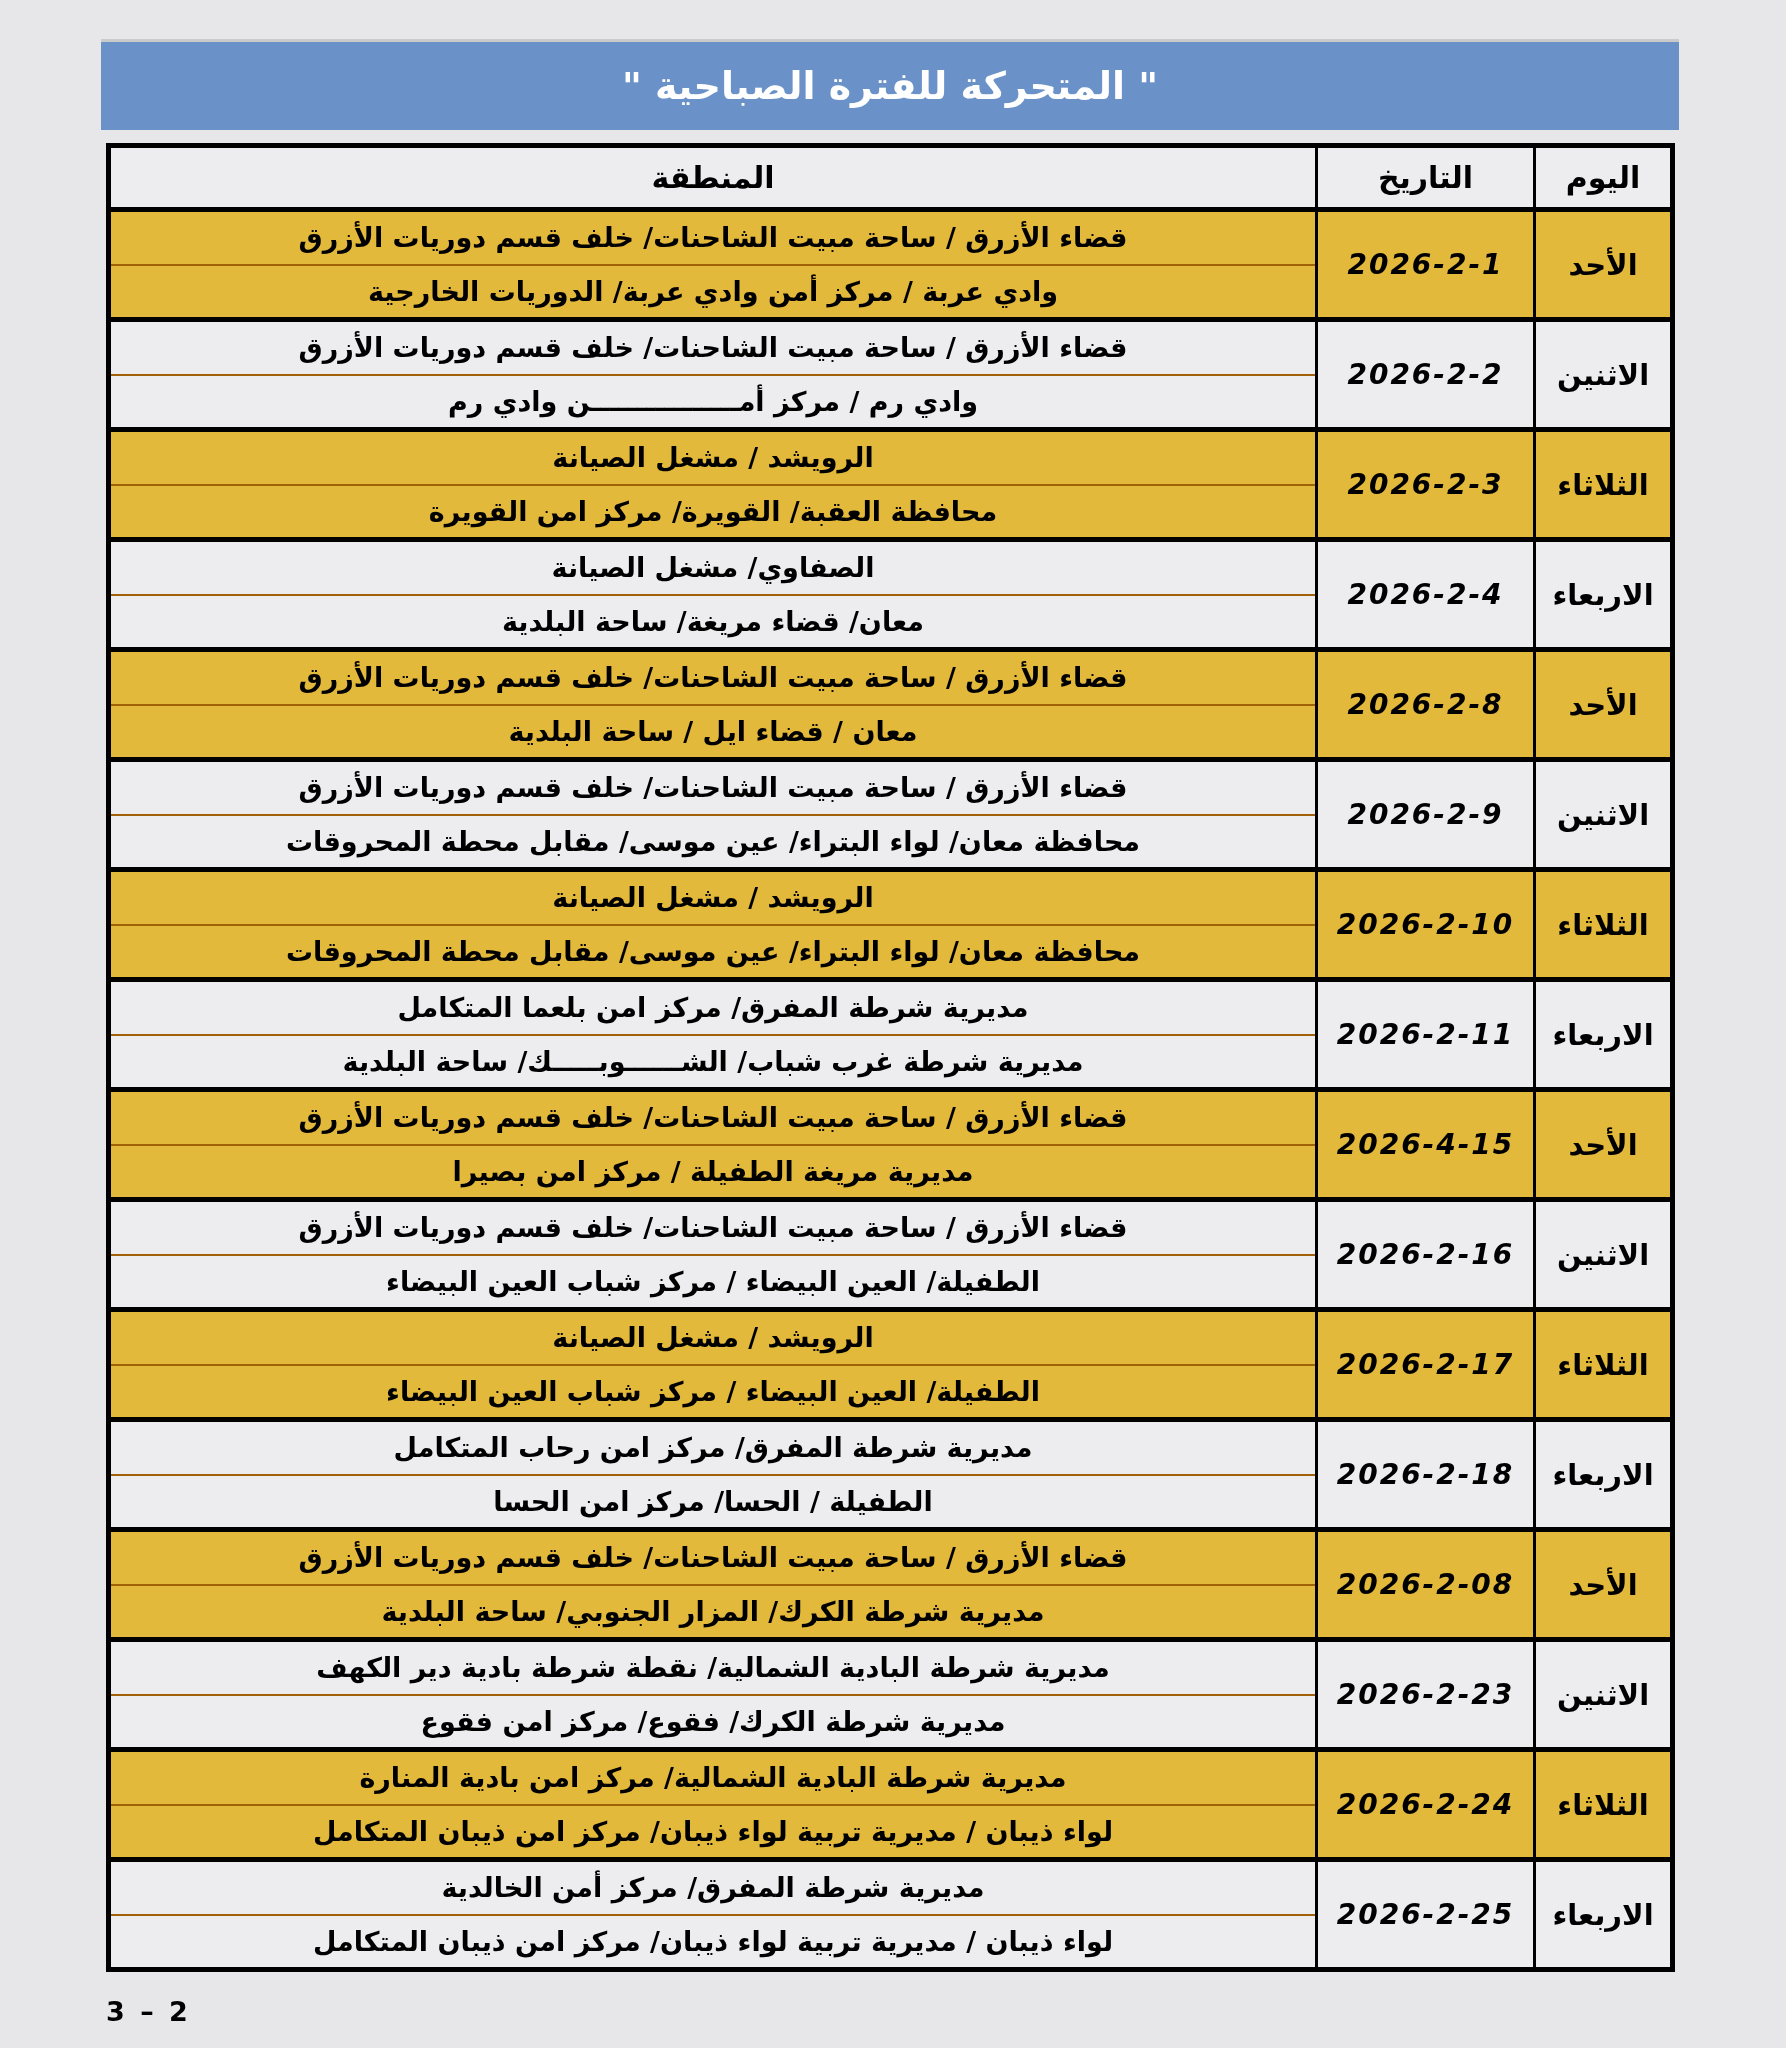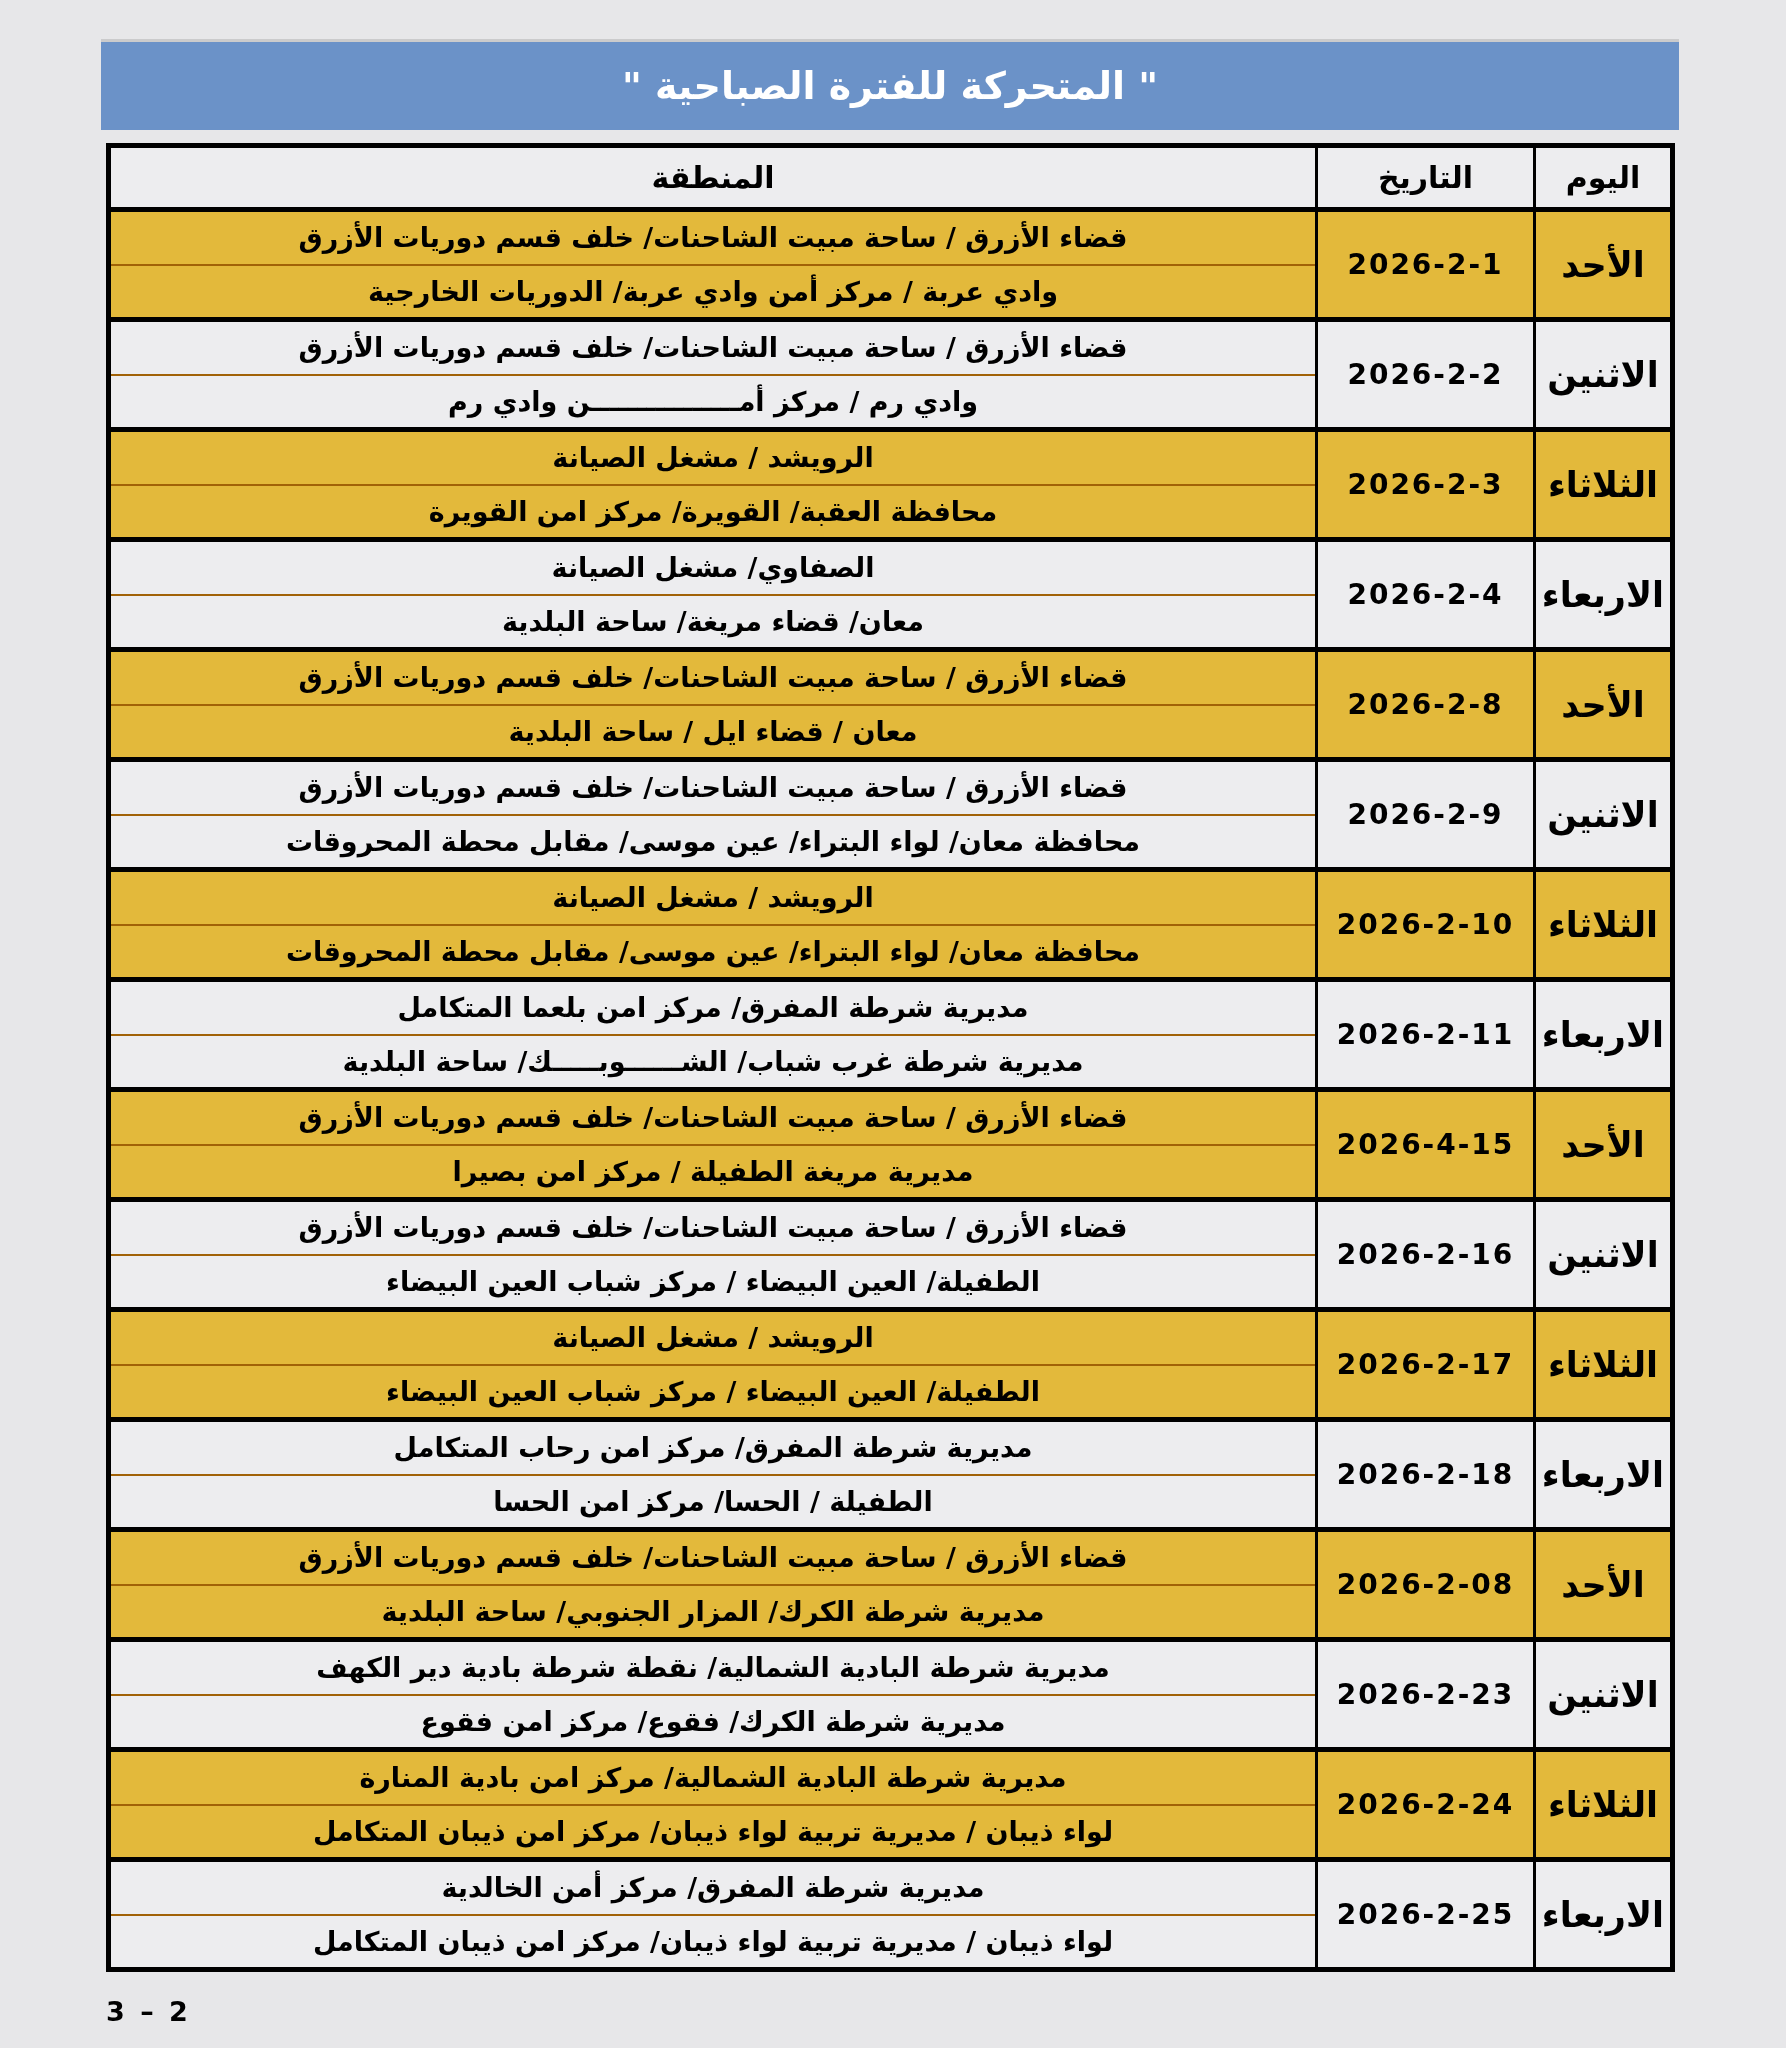--- a/index.html
+++ b/index.html
@@ -40,22 +40,22 @@
   .schedule thead th {
     height: 64px; font-size: 30px;
     background: var(--gray-row, #EDEDEF);
     border-bottom: 3px solid #000000;
   }
   .schedule tbody tr { height: 55px; }
   .schedule tbody td { font-size: 27px; background: var(--gray-row, #EDEDEF); }
   .schedule tbody tr.hl td { background: var(--yellow, #E3B93B); }
   .schedule tbody tr.grp-start td { border-top: 5px solid #000; }
   .schedule td.region-cell.line1 { border-bottom: 2px solid #a16207; }
-  .schedule td.date-cell { direction: ltr; font-size: 28px; letter-spacing: 2px; }
-  .schedule td.day-cell  { font-size: 35px; }
+  .schedule td.date-cell { direction: ltr; font-size: 28px; letter-spacing: 2px; font-style: italic; }
+  .schedule td.day-cell  { font-size: 29px; }
 
   .page-footer {
     position: absolute; left: 106px; top: 1996px; width: 1569px;
     text-align: left; font-size: 27px; color: #000;
     direction: ltr; letter-spacing: 3px;
   }
 </style>
 </head>
 <body>
 

